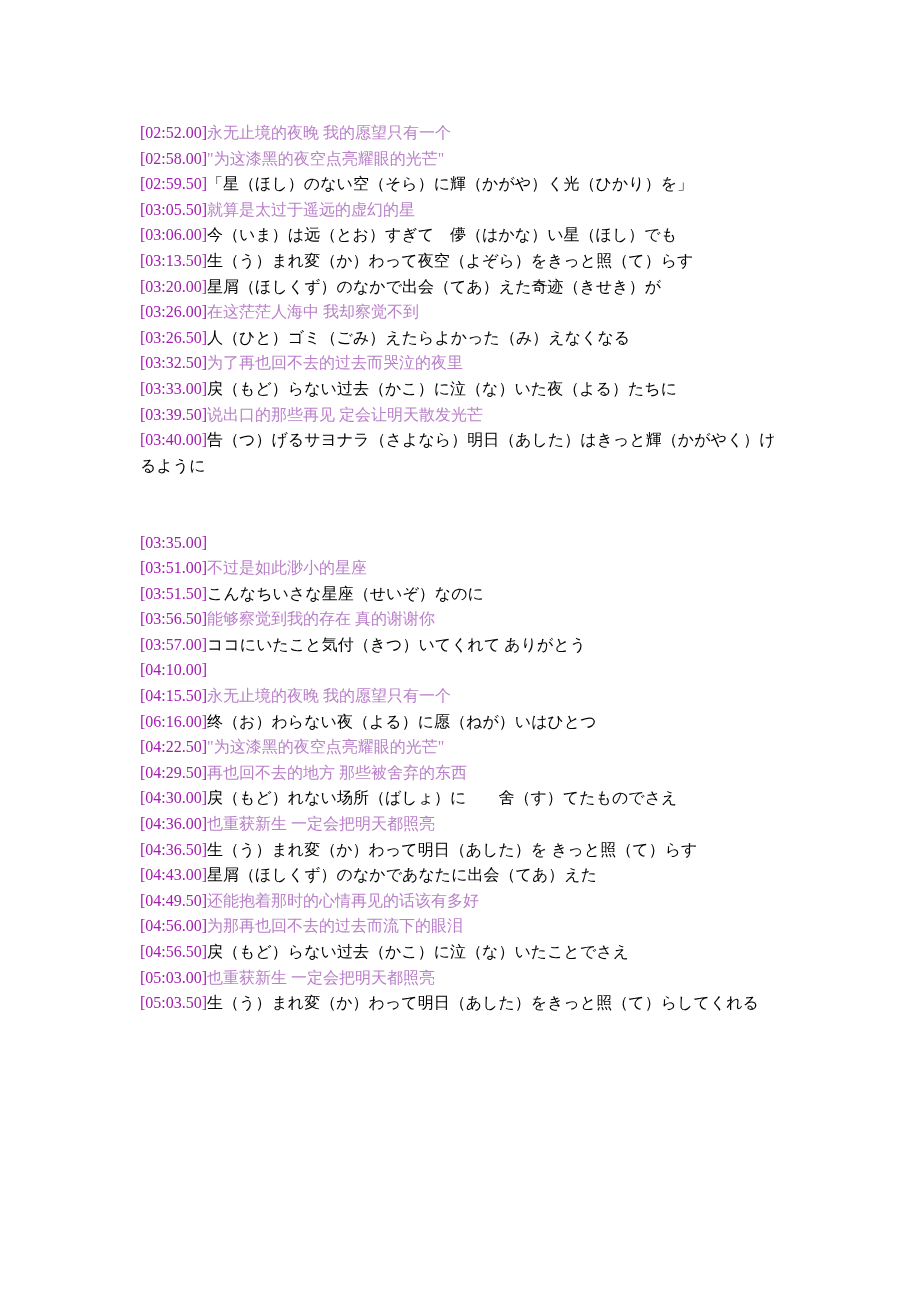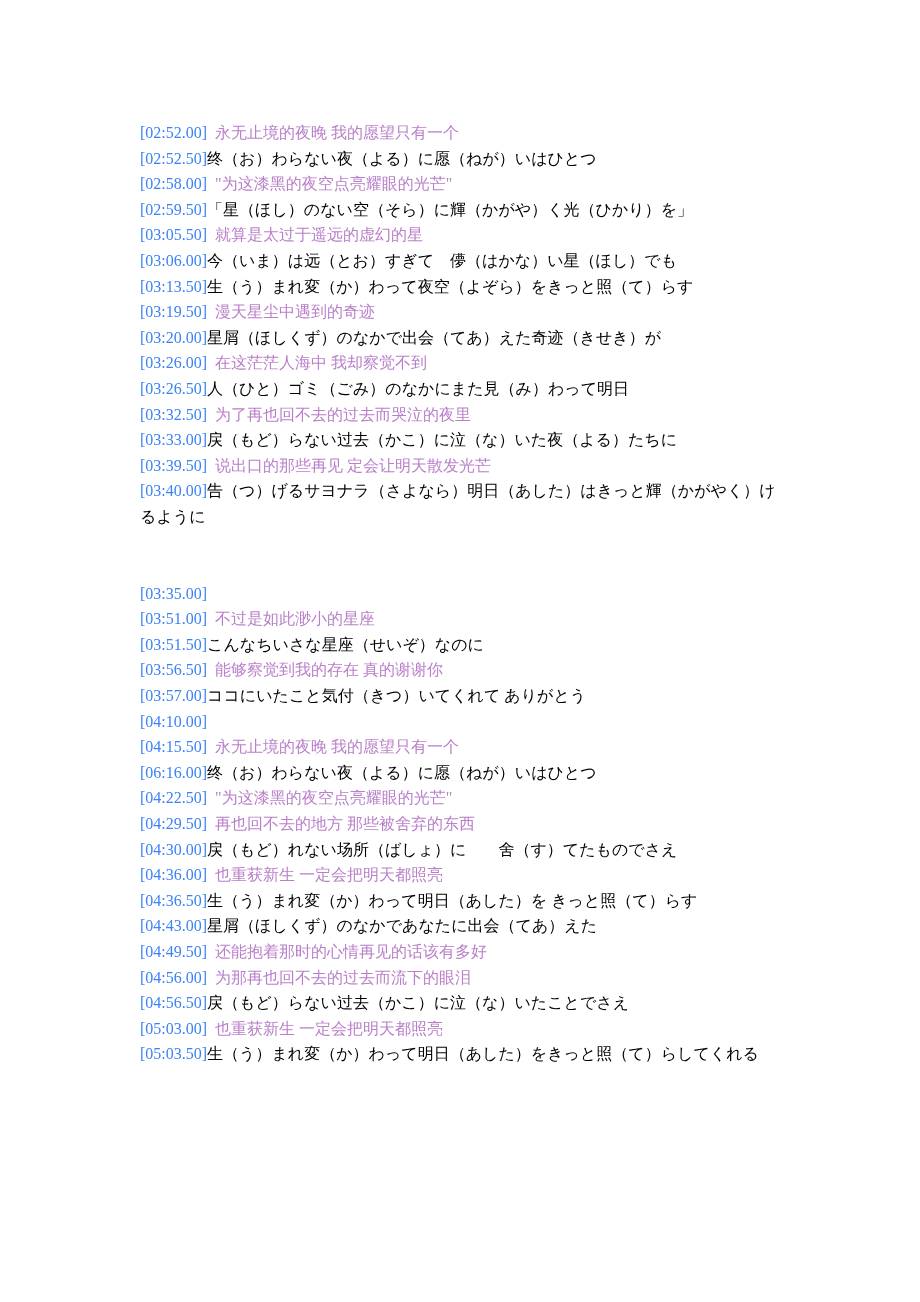--- a/index.html
+++ b/index.html
@@ -10,40 +10,38 @@
     line-height: 1.6;
     color: #000000;
     width: 920px;
     padding: 120px 140px 60px 140px;
     box-sizing: border-box;
   }
   .line {
     white-space: pre-wrap;
     word-wrap: break-word;
   }
-  .ts { color: #3b82f6; }
-  .cn { color: #b97fc9; margin-left: 8px; } 
+  .ts { color: #a21caf; }
+  .cn { color: #b97fc9; } 
   .jp { color: #000000; }
   .blank { height: 1.6em; }
 </style>
 </head>
 <body>
 
 <div id="lyrics">
     <div class="line"><span class="ts">[02:52.00]</span><span class="cn">永无止境的夜晚 我的愿望只有一个</span></div>
-    <div class="line"><span class="ts">[02:52.50]</span><span class="jp">终（お）わらない夜（よる）に愿（ねが）いはひとつ</span></div>
     <div class="line"><span class="ts">[02:58.00]</span><span class="cn">"为这漆黑的夜空点亮耀眼的光芒"</span></div>
     <div class="line"><span class="ts">[02:59.50]</span><span class="jp">「星（ほし）のない空（そら）に輝（かがや）く光（ひかり）を」</span></div>
     <div class="line"><span class="ts">[03:05.50]</span><span class="cn">就算是太过于遥远的虚幻的星</span></div>
     <div class="line"><span class="ts">[03:06.00]</span><span class="jp">今（いま）は远（とお）すぎて　儚（はかな）い星（ほし）でも</span></div>
     <div class="line"><span class="ts">[03:13.50]</span><span class="jp">生（う）まれ変（か）わって夜空（よぞら）をきっと照（て）らす</span></div>
-    <div class="line"><span class="ts">[03:19.50]</span><span class="cn">漫天星尘中遇到的奇迹</span></div>
     <div class="line"><span class="ts">[03:20.00]</span><span class="jp">星屑（ほしくず）のなかで出会（てあ）えた奇迹（きせき）が</span></div>
     <div class="line"><span class="ts">[03:26.00]</span><span class="cn">在这茫茫人海中 我却察觉不到</span></div>
-    <div class="line"><span class="ts">[03:26.50]</span><span class="jp">人（ひと）ゴミ（ごみ）のなかにまた見（み）わって明日</span></div>
+    <div class="line"><span class="ts">[03:26.50]</span><span class="jp">人（ひと）ゴミ（ごみ）えたらよかった（み）えなくなる</span></div>
     <div class="line"><span class="ts">[03:32.50]</span><span class="cn">为了再也回不去的过去而哭泣的夜里</span></div>
     <div class="line"><span class="ts">[03:33.00]</span><span class="jp">戻（もど）らない过去（かこ）に泣（な）いた夜（よる）たちに</span></div>
     <div class="line"><span class="ts">[03:39.50]</span><span class="cn">说出口的那些再见 定会让明天散发光芒</span></div>
     <div class="line"><span class="ts">[03:40.00]</span><span class="jp">告（つ）げるサヨナラ（さよなら）明日（あした）はきっと輝（かがやく）けるように</span></div>
     <div class="blank"></div>
     <div class="blank"></div>
     <div class="line"><span class="ts">[03:35.00]</span><span class="jp"></span></div>
     <div class="line"><span class="ts">[03:51.00]</span><span class="cn">不过是如此渺小的星座</span></div>
     <div class="line"><span class="ts">[03:51.50]</span><span class="jp">こんなちいさな星座（せいぞ）なのに</span></div>
     <div class="line"><span class="ts">[03:56.50]</span><span class="cn">能够察觉到我的存在 真的谢谢你</span></div>

